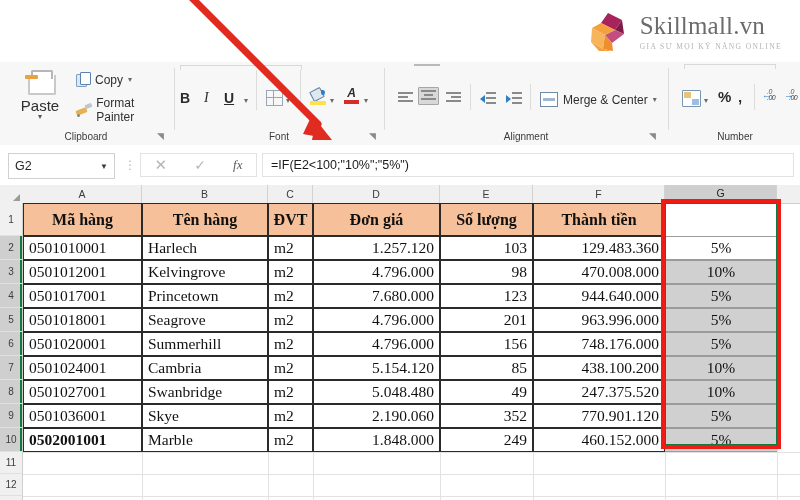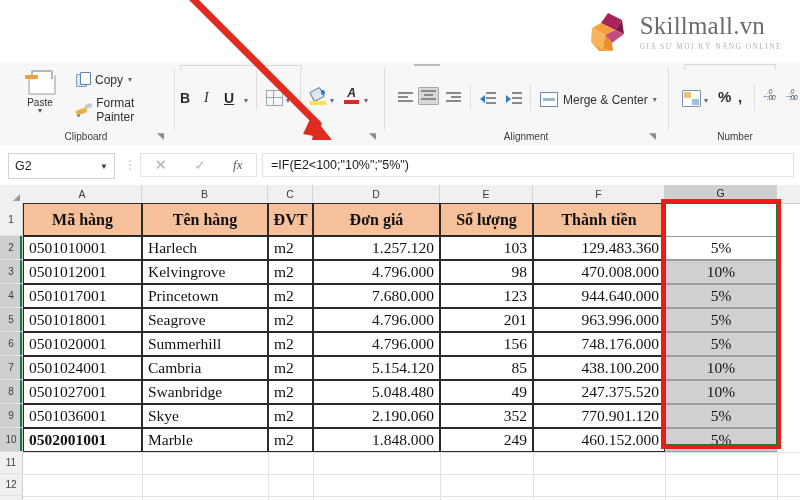--- a/index.html
+++ b/index.html
@@ -26,21 +26,21 @@
   .rgroup{position:absolute;top:0;height:83px;}
   .rgroup .glabel{position:absolute;bottom:3px;width:100%;text-align:center;font-size:10px;color:#3b3b3b;}
   .rsep{position:absolute;top:6px;height:62px;width:1px;background:#dcdcdc;}
   .dlaunch{position:absolute;bottom:4px;font-size:9px;color:#8a8a8a;}
 
   .paste{position:absolute;left:14px;top:8px;width:52px;text-align:center;}
   .paste-ico{width:30px;height:26px;margin:0 auto;position:relative;}
   .paste-ico .clip{position:absolute;left:6px;top:0;width:18px;height:7px;border:2px solid #b7b7b7;border-bottom:none;border-radius:2px 2px 0 0;background:#fff;}
   .paste-ico .bar{position:absolute;left:0px;top:5px;width:13px;height:4px;background:#e8a33d;border-radius:1px;}
   .paste-ico .board{position:absolute;left:3px;top:5px;width:24px;height:18px;border:2px solid #c9c9c9;border-top:none;background:#fff;border-radius:0 0 2px 2px;}
-  .paste-lbl{font-size:10px;color:#2f2f2f;margin-top:1px;}
+  .paste-lbl{font-size:15px;color:#2f2f2f;margin-top:1px;}
   .paste-caret{font-size:8px;color:#555;line-height:6px;}
 
   .cmd{position:absolute;display:flex;align-items:center;gap:5px;font-size:12px;color:#2f2f2f;}
   .ico{display:inline-block;position:relative;}
 
   .copy-ico{width:14px;height:15px;}
   .copy-ico .b{position:absolute;left:0;top:2px;width:9px;height:11px;border:1.4px solid #7e9fc4;background:#dce8f4;border-radius:1px;}
   .copy-ico .f{position:absolute;left:4px;top:0;width:9px;height:11px;border:1.4px solid #5b82ad;background:#fff;border-radius:1px;}
 
   .fp-ico{width:16px;height:14px;}
@@ -213,20 +213,21 @@
           <i class="can"></i>
           <i class="dr"></i>
           <i class="ul"></i>
         </span>
       <div class="caret" style="position:absolute;left:154px;top:34px;">▾</div>
       <span class="ico fcol-ico" style="position:absolute;left:168px;top:26px;">
           <i class="A">A</i>
           <i class="ul"></i>
         </span>
       <div class="caret" style="position:absolute;left:188px;top:34px;">▾</div>
+      <div class="glabel">Font</div>
       <div class="dlaunch" style="right:6px;">◥</div>
     </div>
     <div class="rsep" style="left:384px;"></div>
 
     <div class="rgroup" style="left:386px;width:280px;">
       <div style="position:absolute;left:28px;top:2px;width:26px;height:4px;border-top:2px solid #b9b9b9;"></div>
       <span class="ico al-ico" style="position:absolute;left:12px;top:30px;">
         <i style="top:0;width:15px;"></i>
           <i style="top:4px;width:10px;"></i>
           <i style="top:8px;width:15px;"></i>

